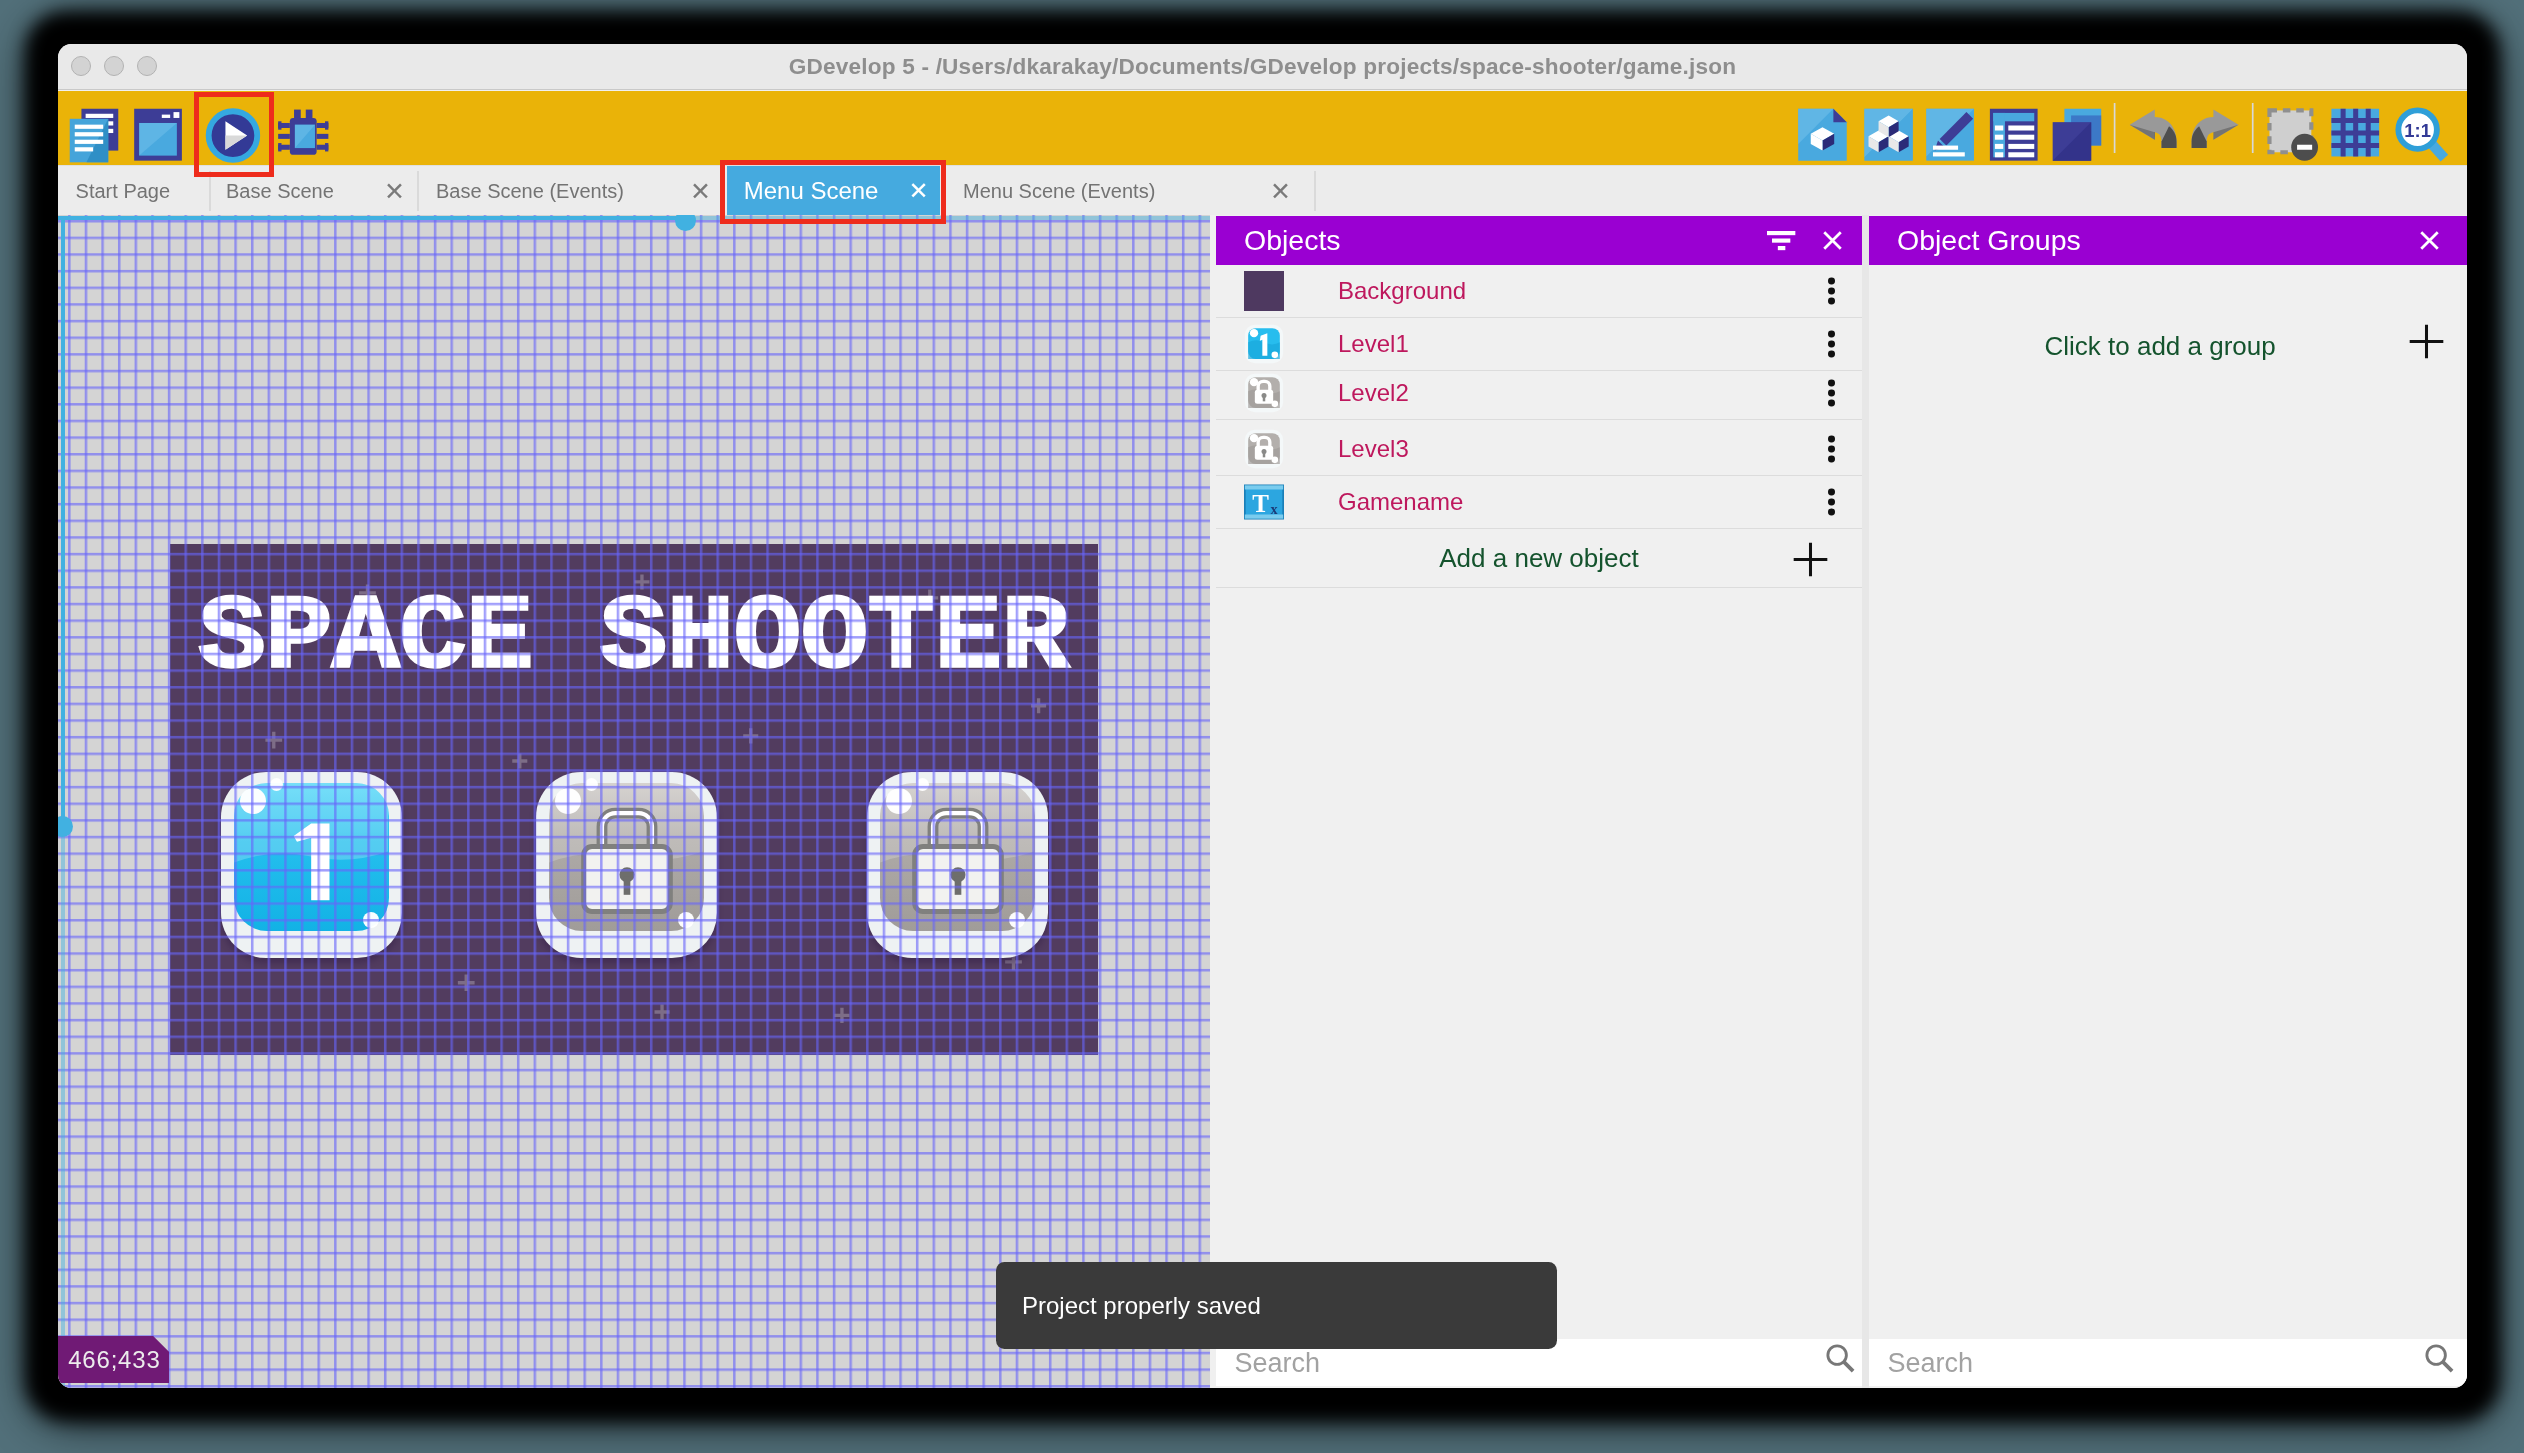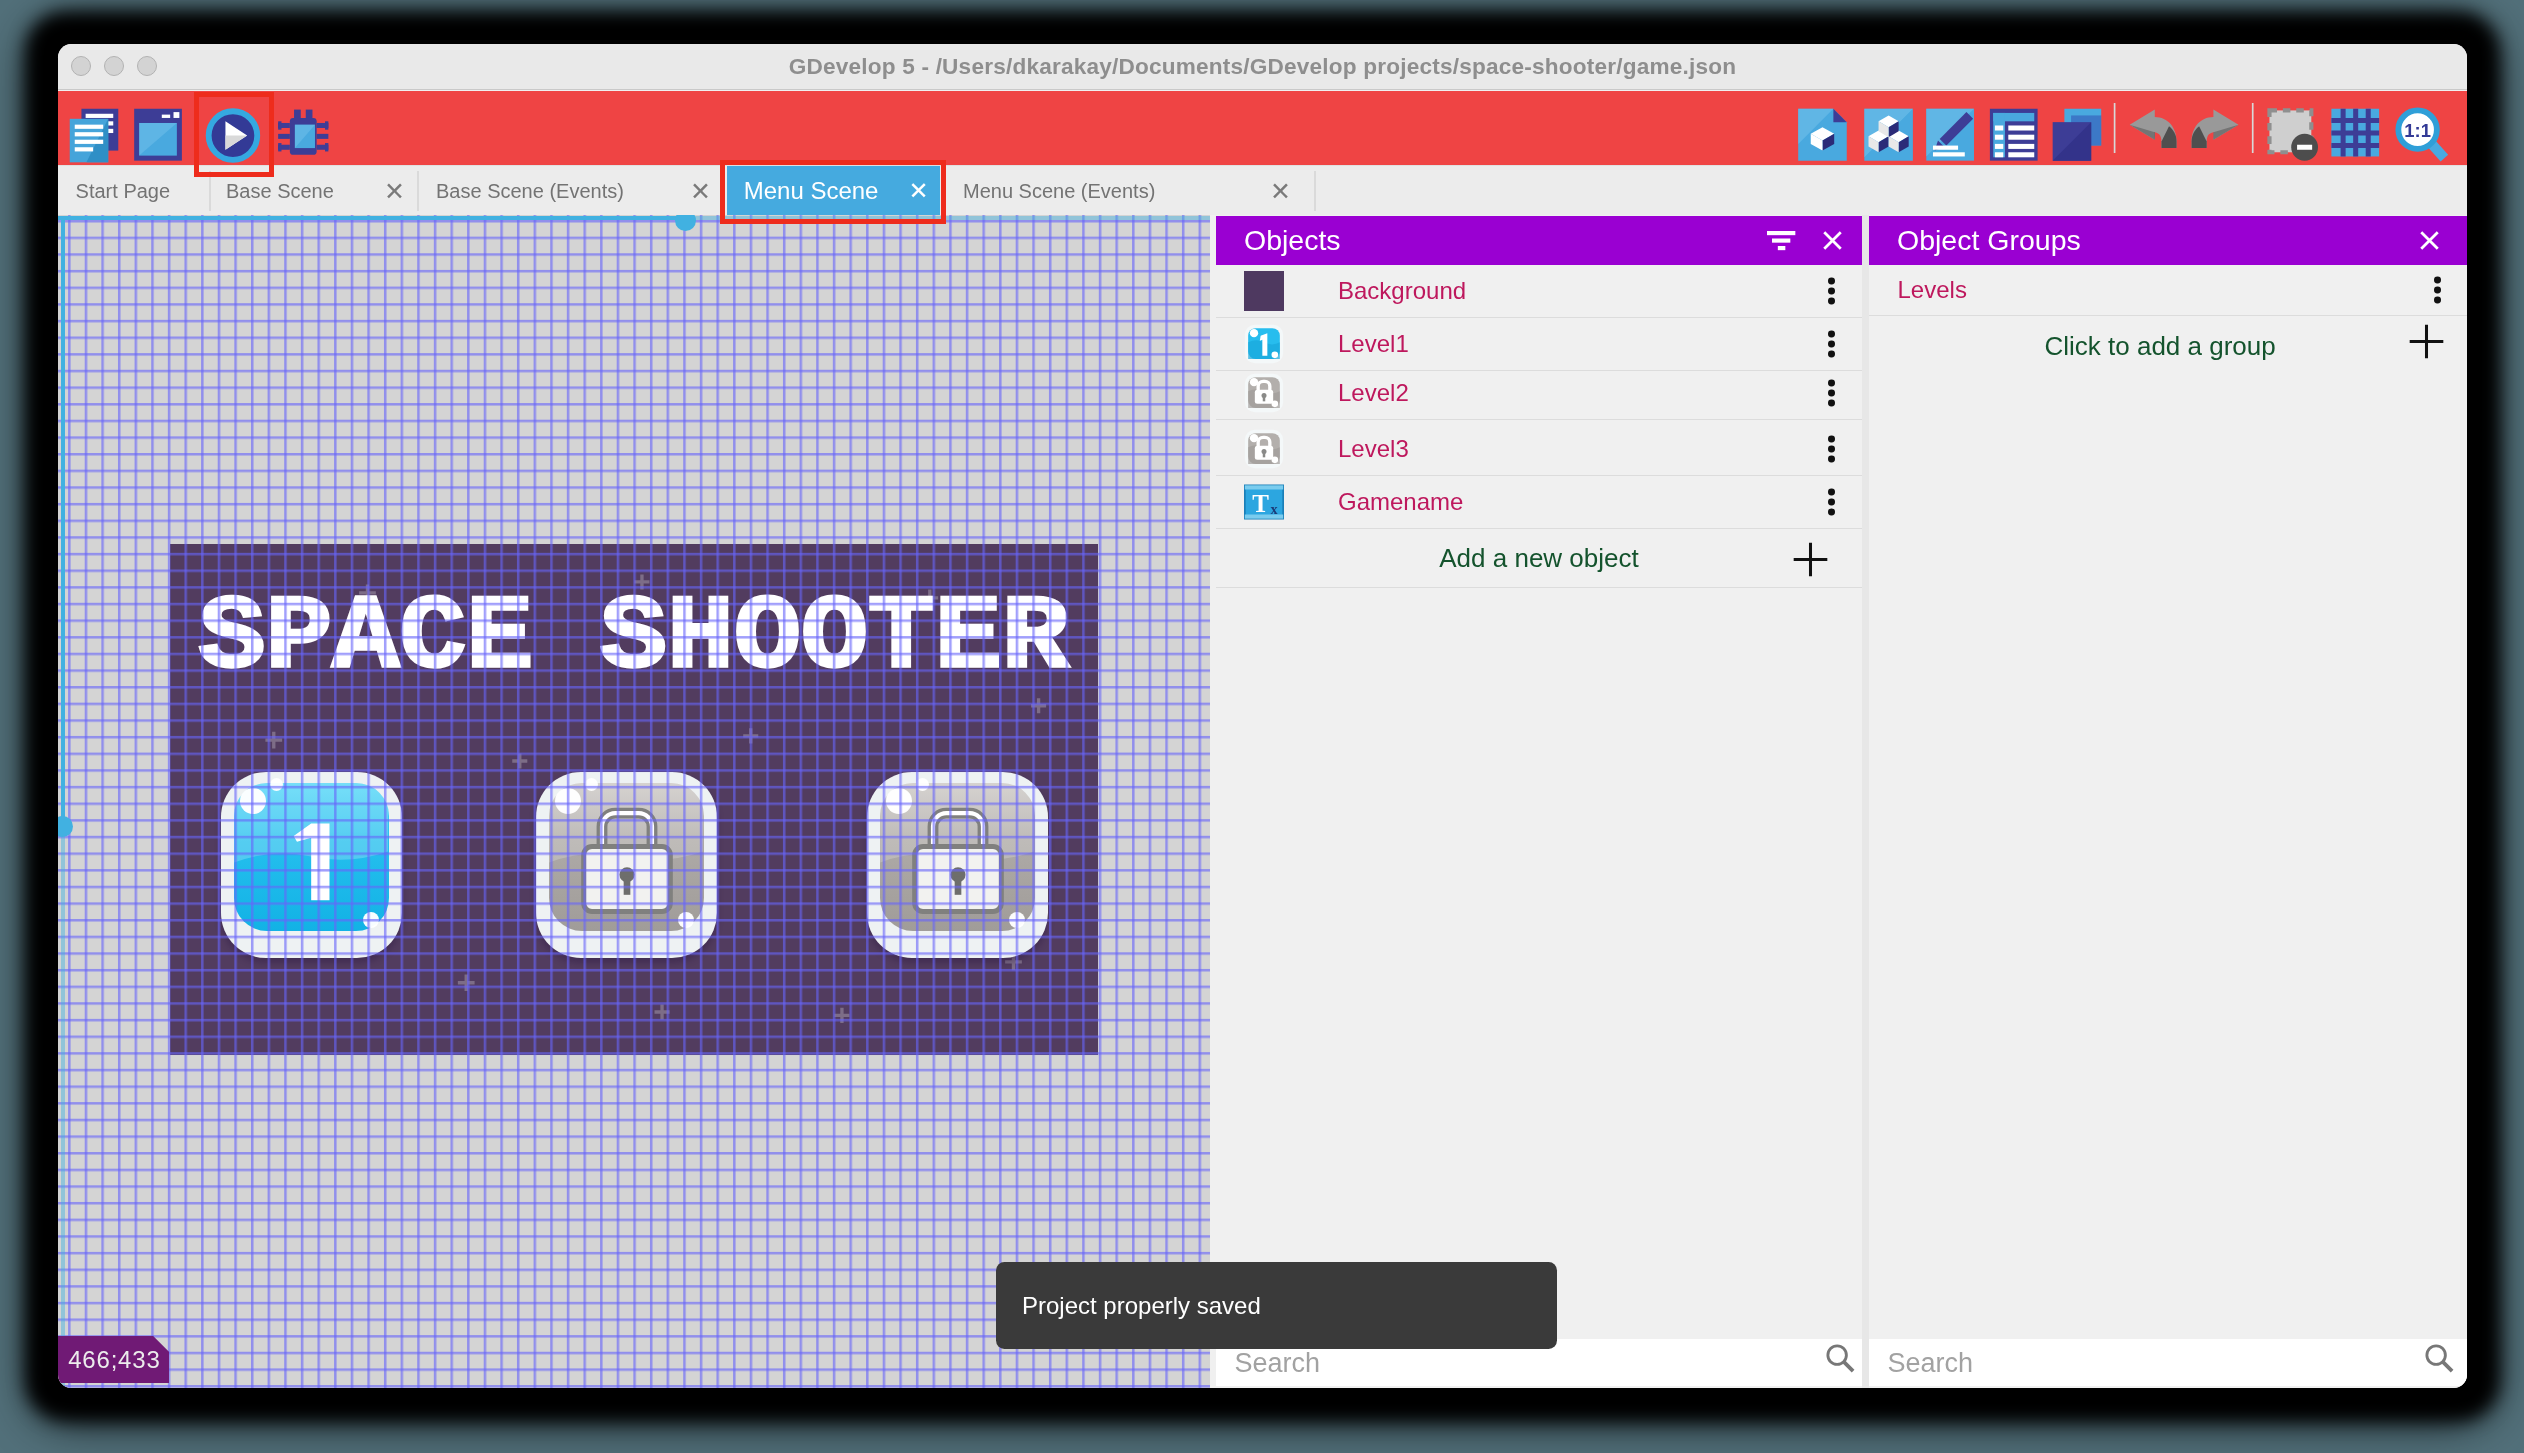--- a/index.html
+++ b/index.html
@@ -8,21 +8,21 @@
   #win {
     position:absolute; left:58px; top:44px; width:2409px; height:1344px;
     background:#f0f0f0; border-radius:13.4px; overflow:hidden;
     box-shadow: 0 0 16.7px 32px #000, 0 6.7px 46px 25px rgba(0,0,0,0.9);
   }
   
   #titlebar { position:absolute; left:0; top:0; width:100%; height:46px; background:#e9e9e9; border-bottom:0.8px solid #c9c9c9; }
   .tlight { position:absolute; top:11.7px; width:20px; height:20px; border-radius:50%; background:#d3d3d3; border:1.3px solid #b2b2b2; }
   #title-text { position:absolute; top:0; left:0; width:100%; height:46px; line-height:46px; text-align:center; font-weight:bold; font-size:22.6px; color:#8e8e8e; letter-spacing:0.2px;}
   
-  #toolbar { position:absolute; left:0; top:47px; width:100%; height:74px; background:#ef4444;padding-left:36px; }
+  #toolbar { position:absolute; left:0; top:47px; width:100%; height:74px; background:#eab308;padding-left:36px; }
   #playbox { position:absolute; left:136px; top:48px; width:80px; height:85px; border:5.9px solid #ee2c1c; z-index:30; }
   
   #tabbar { position:absolute; left:0; top:121px; width:100%; height:50px; background:#ececec; border-top:0.8px solid #e0e0e0; }
   .tab { position:absolute; top:0; height:50px; line-height:50px; color:#737373; font-size:20px; }
   .tabsep { position:absolute; top:5px; height:40px; width:1.7px; background:#dadada; }
   .tabx { color:#7a7a7a; font-size:25px; }
   #tab-active { position:absolute; left:669px; top:0; width:213px; height:50px; background:#45aadf; color:#fff; line-height:50px; font-size:24px; }
   #menubox { position:absolute; left:662px; top:116px; width:226px; height:64px; border:5.9px solid #ee2c1c; z-index:30; }
   
   #canvas { position:absolute; left:0; top:171px; width:1152px; height:1173px; background:#d4d4d4; overflow:hidden; }
@@ -431,28 +431,20 @@
     </div>
   </div>
   <div id="paneldiv"></div>
 
   <div class="panel" id="grppanel">
     <div class="phead"><span class="ptitle">Object Groups</span>
       <svg width="33" height="33" style="position:absolute; right:22px; top:8.4px;" viewBox="0 0 40 40">
         <path d="M10 10 L30 30 M30 10 L10 30" stroke="#fff" stroke-width="3.4"></path>
       </svg>
     </div>
-    <div class="prow" style="top:50px; height:51px;">
-      <span class="rowtext" style="left:28.5px;">Levels</span>
-      <div class="kebab">
-          <div></div>
-          <div></div>
-          <div></div>
-        </div>
-    </div>
     <div class="prow" style="top:101px; height:60px; border-bottom:none;">
       <span class="graytext" style="position:absolute; left:calc(50% - 8.4px); top:50%; transform:translate(-50%,-50%);">Click to add a group</span>
       <svg width="37" height="37" style="position:absolute; right:23.4px; top:6.7px;" viewBox="0 0 44 44">
         <path d="M22 2 L22 42 M2 22 L42 22" stroke="#111" stroke-width="3.6"></path>
       </svg>
     </div>
     <div class="searchbox">
         <span class="searchtext">Search</span>
       <svg width="37" height="37" style="position:absolute; right:10px; top:0.8px;" viewBox="0 0 44 44">
         <circle cx="18" cy="18" r="11" fill="none" stroke="#777" stroke-width="3.4"></circle>

